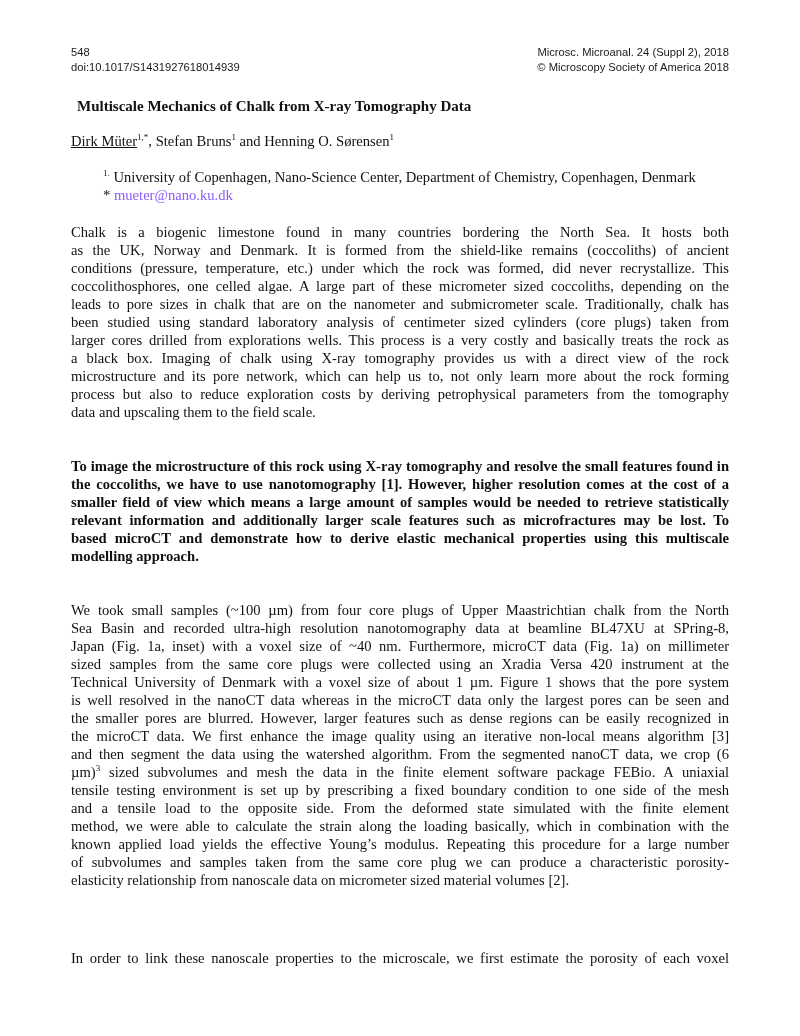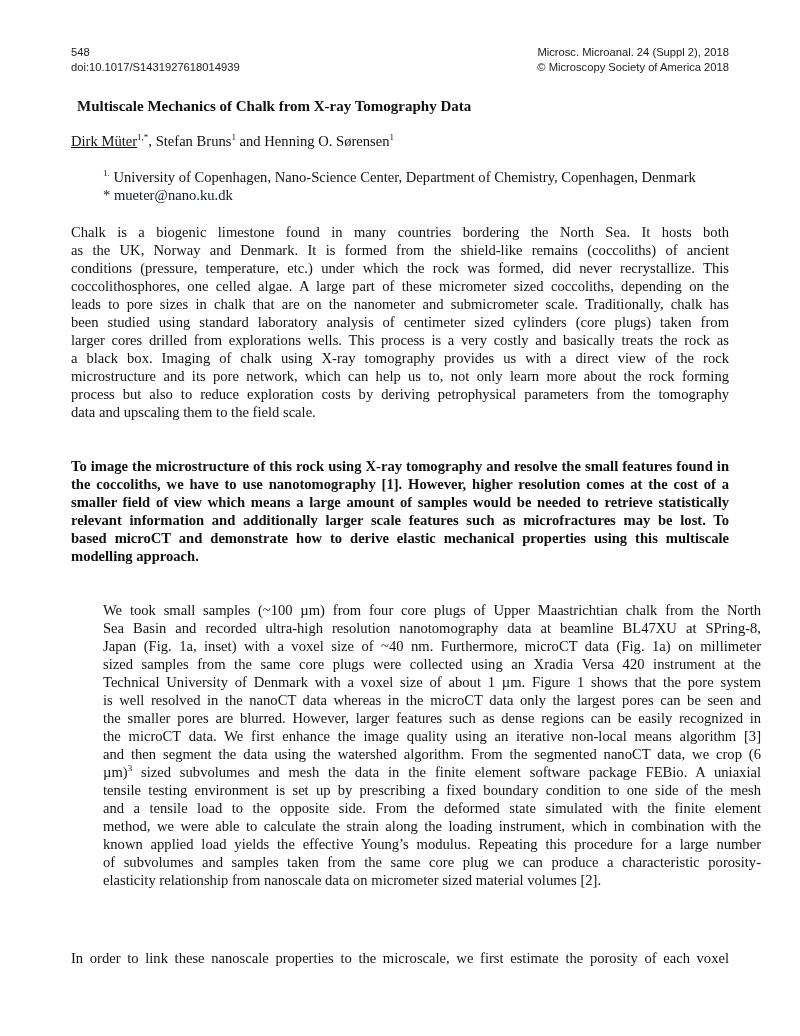--- a/index.html
+++ b/index.html
@@ -72,21 +72,21 @@
       top: 168px;
       left: 0;
       font-family: "Liberation Serif", serif;
       font-size: 14.6px;
       line-height: 18px;
       white-space: nowrap;
       margin-left: 32px;
     }
     .affil .line { display: block; }
     .email-link {
-      color: #0f172a;
+      color: #8b5cf6;
       text-decoration: none;
     }
     .para {
       position: absolute;
       left: 0;
       width: 658px;
       font-family: "Liberation Serif", serif;
       font-size: 14.6px;
       line-height: 18px;
       text-align: justify;
@@ -145,34 +145,34 @@
 
   <div class="para" style="top:457px;font-weight:bold;">
     <span class="l">To image the microstructure of this rock using X-ray tomography and resolve the small features found in</span>
     <span class="l">the coccoliths, we have to use nanotomography [1]. However, higher resolution comes at the cost of a</span>
     <span class="l">smaller field of view which means a large amount of samples would be needed to retrieve statistically</span>
     <span class="l">relevant information and additionally larger scale features such as microfractures may be lost. To</span>
     <span class="l">based microCT and demonstrate how to derive elastic mechanical properties using this multiscale</span>
     <span class="l last">modelling approach.</span>
   </div>
 
-  <div class="para" style="top:601px;margin-left:32px;">
+  <div class="para" style="top:601px;">
     <span class="l">We took small samples (~100 µm) from four core plugs of Upper Maastrichtian chalk from the North</span>
     <span class="l">Sea Basin and recorded ultra-high resolution nanotomography data at beamline BL47XU at SPring-8,</span>
     <span class="l">Japan (Fig. 1a, inset) with a voxel size of ~40 nm. Furthermore, microCT data (Fig. 1a) on millimeter</span>
     <span class="l">sized samples from the same core plugs were collected using an Xradia Versa 420 instrument at the</span>
     <span class="l">Technical University of Denmark with a voxel size of about 1 µm. Figure 1 shows that the pore system</span>
     <span class="l">is well resolved in the nanoCT data whereas in the microCT data only the largest pores can be seen and</span>
     <span class="l">the smaller pores are blurred. However, larger features such as dense regions can be easily recognized in</span>
     <span class="l">the microCT data. We first enhance the image quality using an iterative non-local means algorithm [3]</span>
     <span class="l">and then segment the data using the watershed algorithm. From the segmented nanoCT data, we crop (6</span>
     <span class="l"><span>µm)</span><sup>3</sup><span> sized subvolumes and mesh the data in the finite element software package FEBio. A uniaxial</span></span>
     <span class="l">tensile testing environment is set up by prescribing a fixed boundary condition to one side of the mesh</span>
     <span class="l">and a tensile load to the opposite side. From the deformed state simulated with the finite element</span>
-    <span class="l">method, we were able to calculate the strain along the loading instrument, which in combination with the</span>
+    <span class="l">method, we were able to calculate the strain along the loading basically, which in combination with the</span>
     <span class="l">known applied load yields the effective Young’s modulus. Repeating this procedure for a large number</span>
     <span class="l">of subvolumes and samples taken from the same core plug we can produce a characteristic porosity-</span>
     <span class="l last">elasticity relationship from nanoscale data on micrometer sized material volumes [2].</span>
   </div>
 
   <div class="para" style="top:949px;">
     <span class="l">In order to link these nanoscale properties to the microscale, we first estimate the porosity of each voxel</span>
   </div>
 
 </div>

